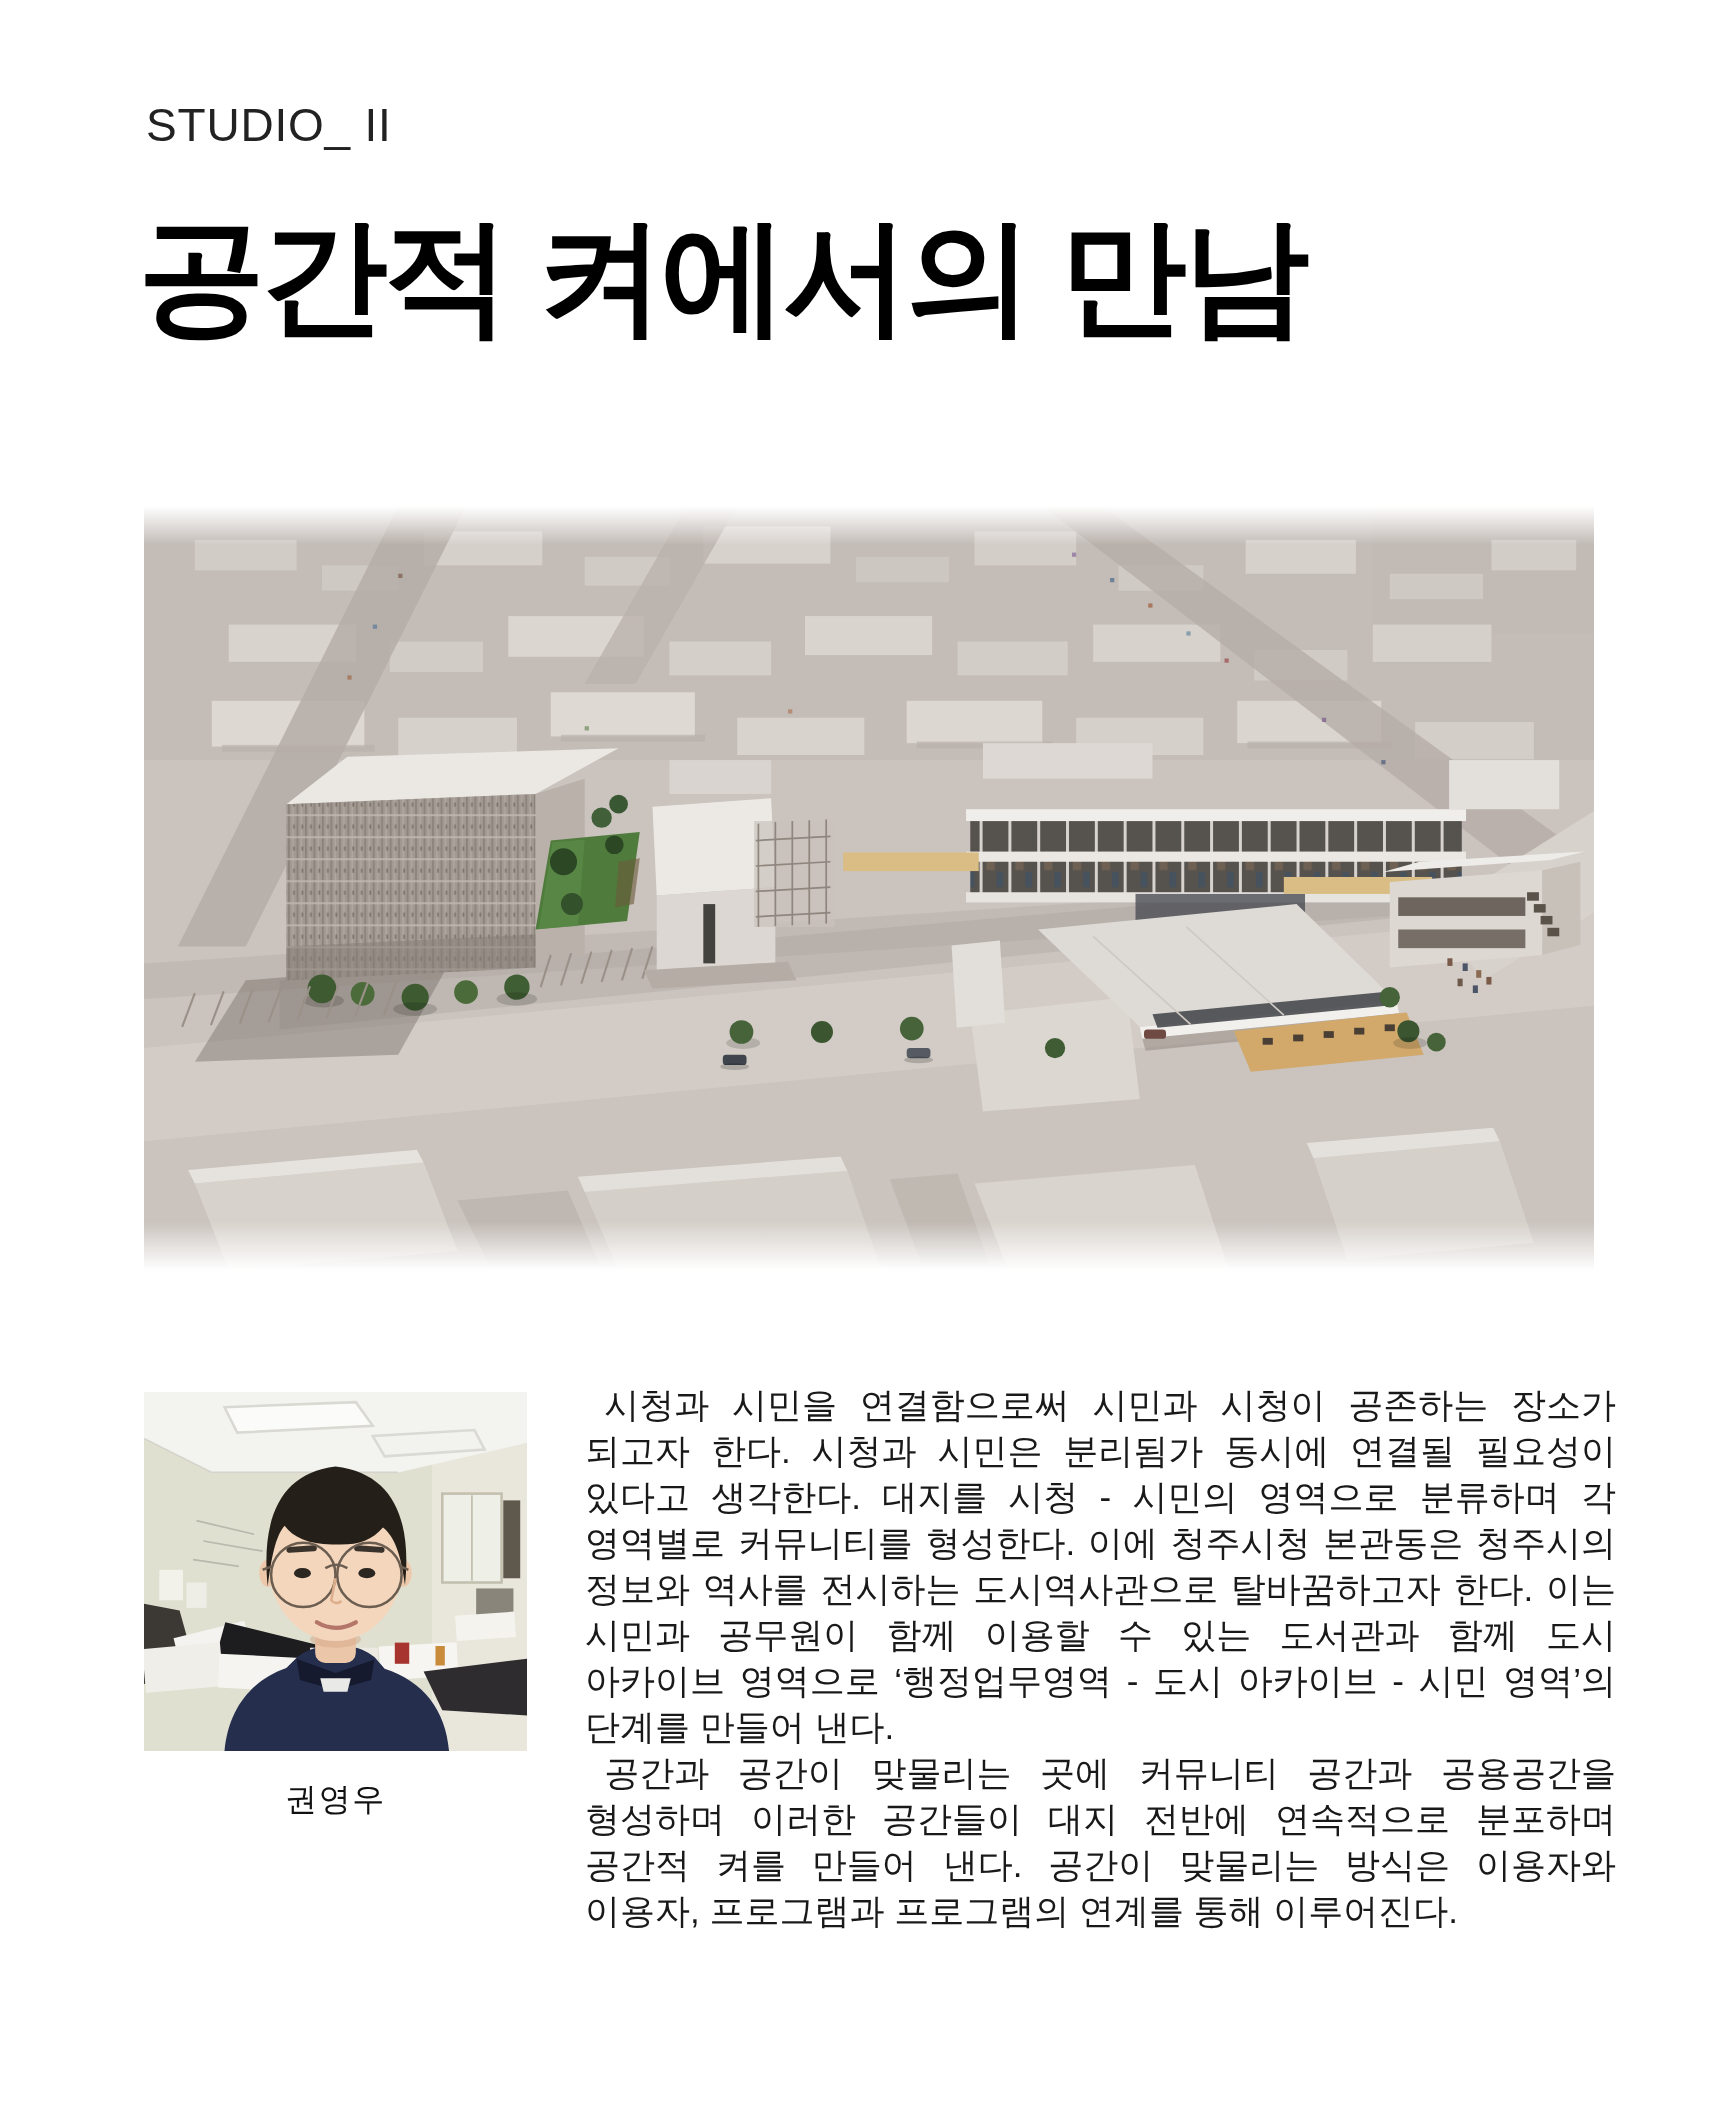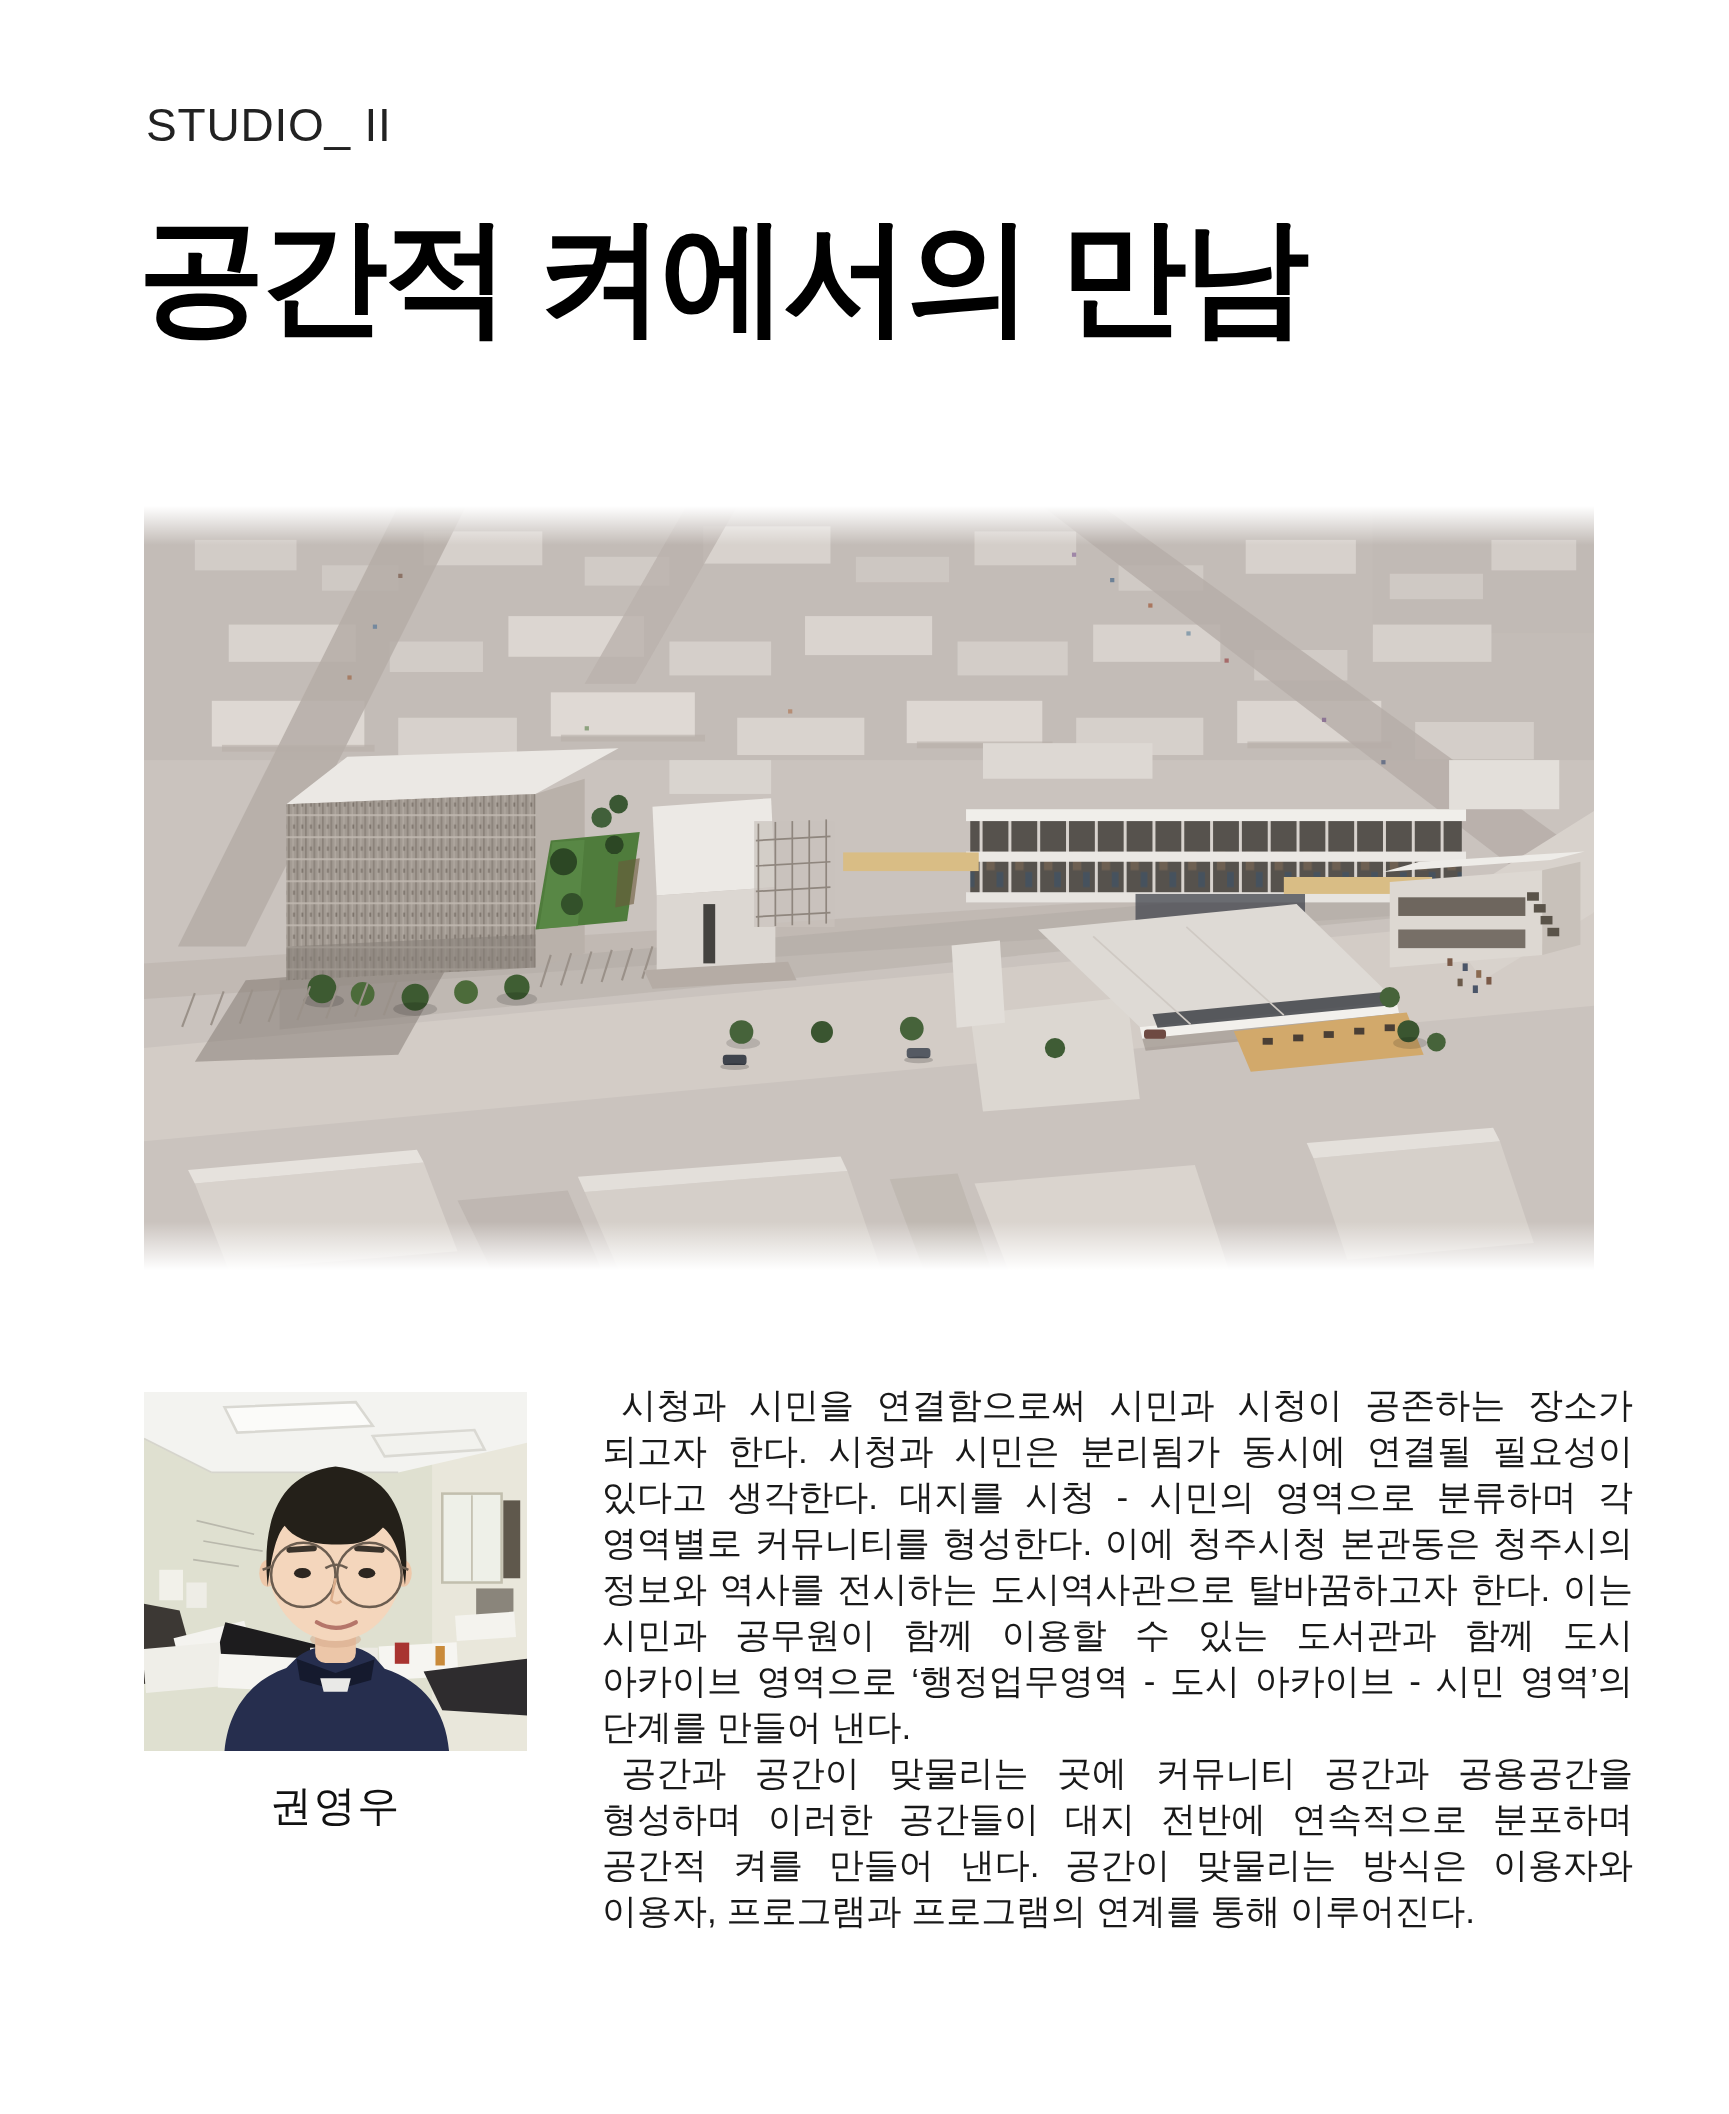--- a/index.html
+++ b/index.html
@@ -23,26 +23,26 @@
   .hero{
     position:absolute;left:144px;top:506px;width:1450px;height:764px;overflow:hidden;background:#cac3be;
   }
   .hero svg{display:block;width:1450px;height:764px;}
   .portrait{
     position:absolute;left:144px;top:1392px;width:383px;height:359px;overflow:hidden;background:#dfe0d0;
   }
   .portrait svg{display:block;width:383px;height:359px;}
   .author{
     position:absolute;left:144px;top:1778px;width:383px;text-align:center;
-    font-size:42px;color:#111111;font-weight:400;letter-spacing:1.7px;
+    font-size:32px;color:#111111;font-weight:400;letter-spacing:1.7px;
   }
   .bodytext{
     position:absolute;left:585px;top:1382px;width:1031px;
     font-size:35px;line-height:46px;text-align:justify;color:#191919;
-    word-break:keep-all;overflow-wrap:break-word;margin-left:17px;
+    word-break:keep-all;overflow-wrap:break-word;
   }
   .bodytext p{margin:0;text-indent:0.55em;}
 </style>
 </head>
 <body>
 
 <div class="page">
 
   <div class="studio">STUDIO_ II</div>
   <h1 class="title">공간적 켜에서의 만남</h1>

